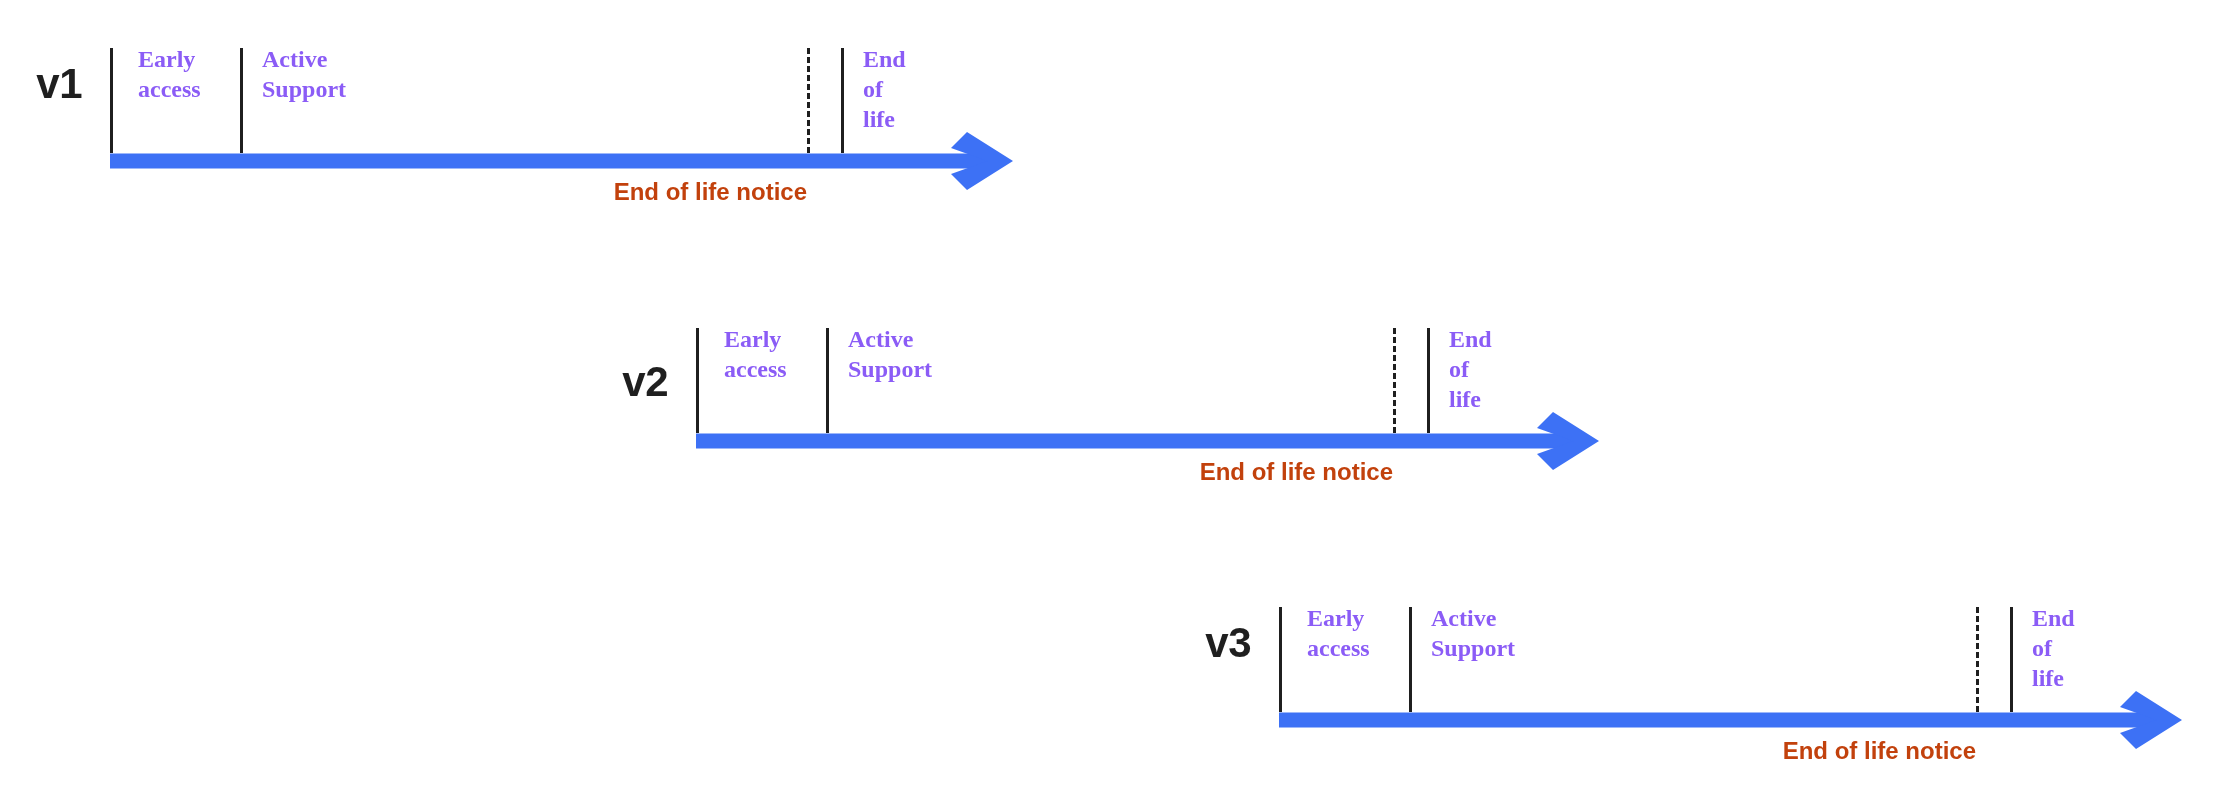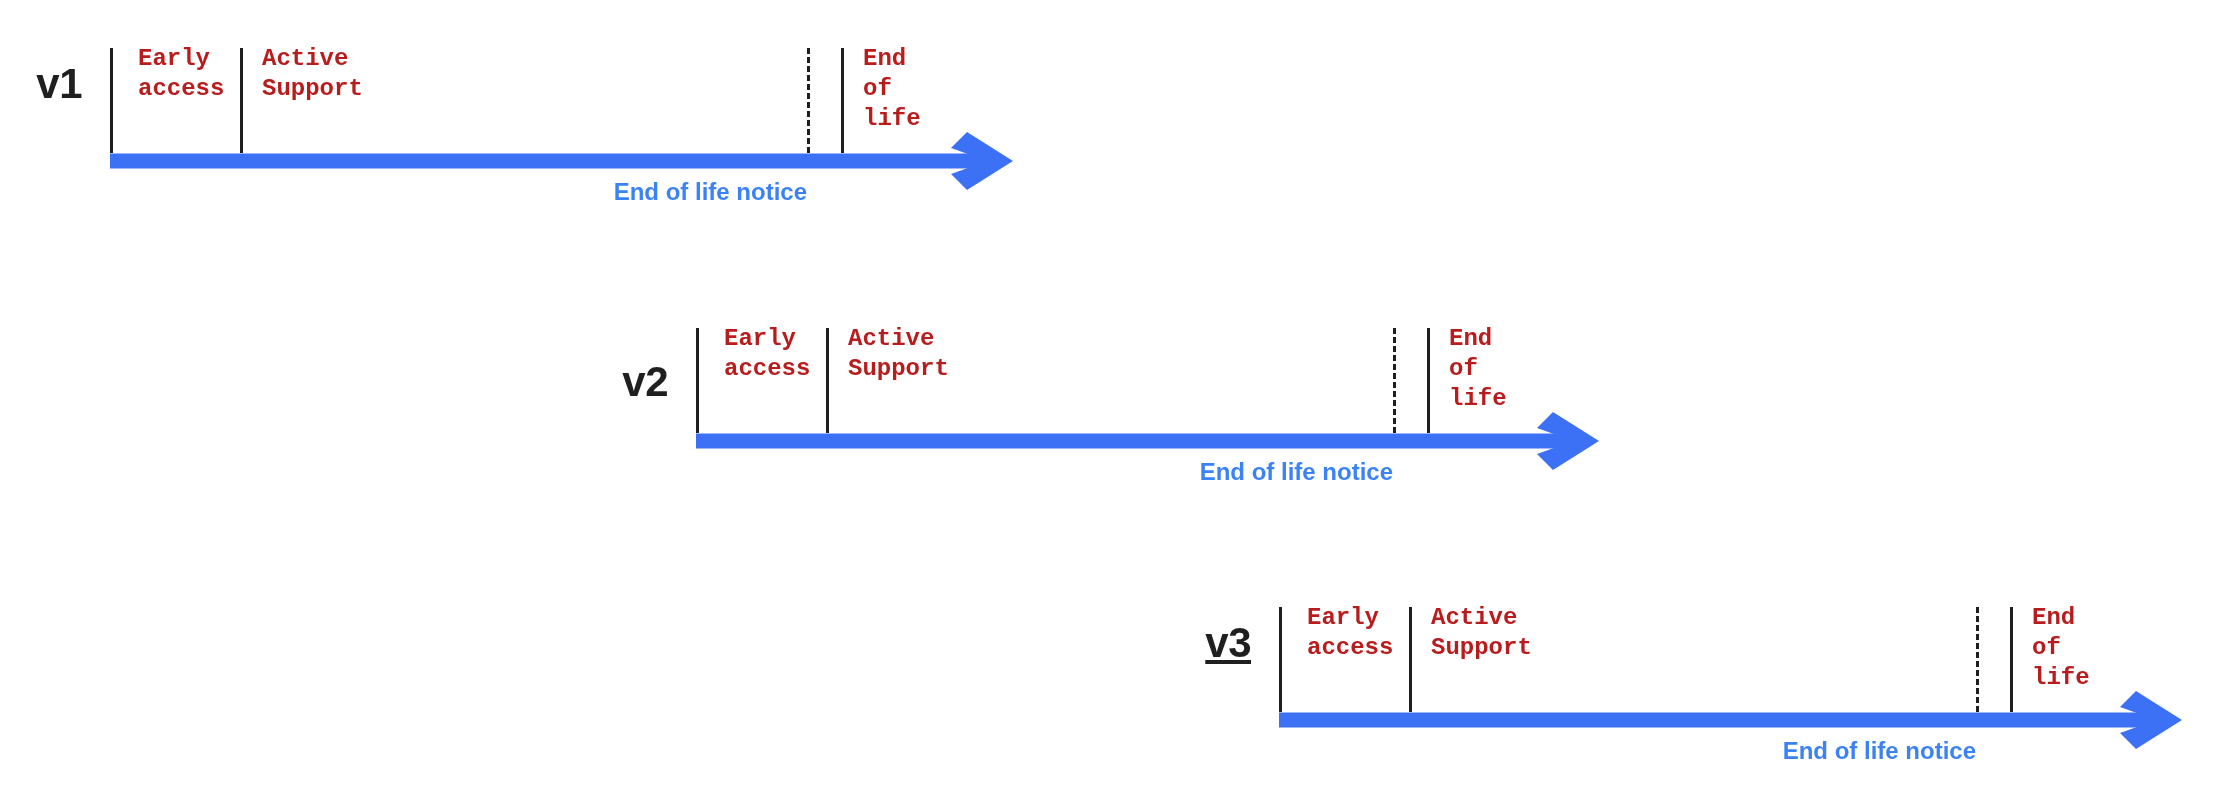--- a/index.html
+++ b/index.html
@@ -40,39 +40,39 @@
     width: 3px;
     background: #1f1f1f;
   }
   .phase-divider.dashed {
     background: none;
     border-left: 3px dashed #1f1f1f;
     width: 0;
   }
   .phase-label {
     position: absolute;
-    font-family: Liberation Mono, monospace;
+    font-family: Liberation Serif, serif;
     font-weight: bold;
     font-size: 24px;
     line-height: 30px;
-    color: #b91c1c;
+    color: #8b5cf6;
     white-space: pre-line;
   }
   .timeline-arrow {
     position: absolute;
     display: block;
     overflow: visible;
   }
   .notice-label {
     position: absolute;
     font-family: "Liberation Sans", sans-serif;
     font-weight: bold;
     font-size: 24px;
     line-height: 28px;
-    color: #3b82f6;
+    color: #c2410c;
     white-space: nowrap;
     text-align: right;
   }
 </style>
 </head>
 <body>
 
 <div id="diagram">
     <div class="lifecycle-row">
       <div class="version-label" style="left: -118px; width: 200px; top: 63px;">v1</div>
@@ -100,21 +100,21 @@
 access</div>
       <div class="phase-label" style="left: 848px; top: 324px;">Active Support</div>
       <div class="phase-label" style="left: 1449px; top: 324px;">End of life</div>
       <svg class="timeline-arrow" width="911" height="66" viewBox="0 0 911 66" style="left: 696px; top: 407.5px;">
         <rect x="0" y="25.5" width="885" height="15" fill="#3d71f5"></rect>
         <path d="M 857 4 L 903 33 L 857 62 L 841 46 L 877.4 33 L 841 20 Z" fill="#3d71f5"></path>
       </svg>
       <div class="notice-label" style="left: 893px; width: 500px; top: 458px;">End of life notice</div>
     </div>
     <div class="lifecycle-row">
-      <div class="version-label" style="left: 1051px; width: 200px; top: 622px; text-decoration: underline;">v3</div>
+      <div class="version-label" style="left: 1051px; width: 200px; top: 622px;">v3</div>
       <div class="phase-divider" style="left: 1279px; top: 607px; height: 105px;"></div>
       <div class="phase-divider" style="left: 1409px; top: 607px; height: 105px;"></div>
       <div class="phase-divider dashed" style="left: 1976px; top: 607px; height: 105px;"></div>
       <div class="phase-divider" style="left: 2010px; top: 607px; height: 105px;"></div>
       <div class="phase-label" style="left: 1307px; top: 603px;">Early
 access</div>
       <div class="phase-label" style="left: 1431px; top: 603px;">Active Support</div>
       <div class="phase-label" style="left: 2032px; top: 603px;">End of life</div>
       <svg class="timeline-arrow" width="911" height="66" viewBox="0 0 911 66" style="left: 1279px; top: 686.5px;">
         <rect x="0" y="25.5" width="885" height="15" fill="#3d71f5"></rect>

